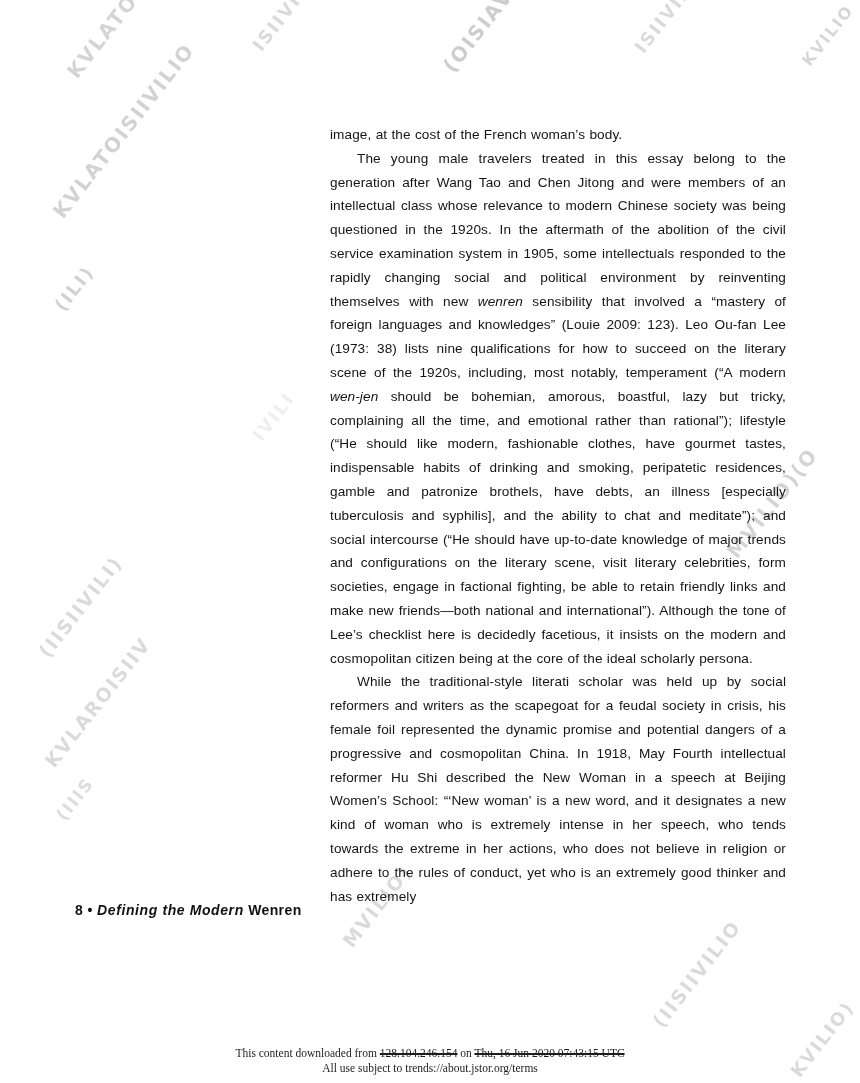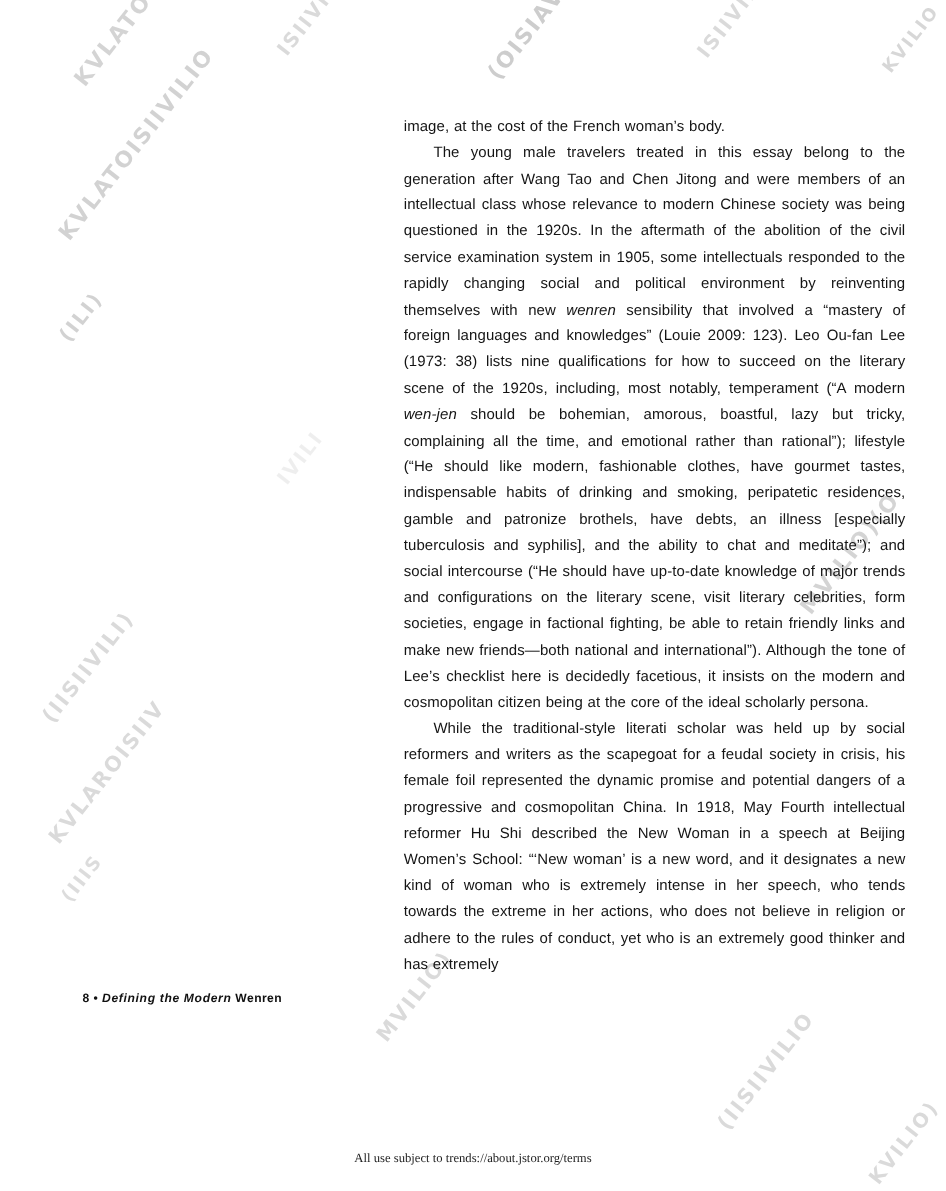--- a/index.html
+++ b/index.html
@@ -26,40 +26,39 @@
     font-family: "DejaVu Sans", sans-serif;
     font-weight: 700;
     color: #7d7d7d;
     letter-spacing: 2px;
     white-space: nowrap;
     transform-origin: 0 0;
   }
   .text-block {
     position: absolute;
     left: 330px;
-    top: 103px;
+    top: 123px;
     width: 456px;
-    margin-left: 37px;
   }
   .para {
     margin: 0;
     font-size: 13.6px;
     line-height: 23.8px;
     text-align: justify;
     letter-spacing: 0.1px;
     word-spacing: 0.4px;
     color: #141414;
   }
   .para.indent { text-indent: 27px; }
   .it { font-style: italic; }
   .running-footer {
     position: absolute;
     left: 75px;
     top: 902px;
-    font-size: 11px;
+    font-size: 14px;
     font-weight: 700;
     letter-spacing: 0.4px;
     color: #111;
   }
   .running-footer .it { letter-spacing: 0.6px; }
   .jstor-stamp {
     position: absolute;
     left: 0;
     top: 1046px;
     width: 100%;
@@ -105,16 +104,17 @@
     </main>
 
   <div class="running-footer">
     <span>8</span>
     <span>•</span>
     <span class="it">Defining the Modern</span>
     <span>Wenren</span>
   </div>
 
   <div class="jstor-stamp">
+    <div><span>This content downloaded from </span><span class="redacted">128.104.246.154</span><span> on </span><span class="redacted">Thu, 16 Jun 2020 07:43:15 UTC</span></div>
     <div>All use subject to trends://about.jstor.org/terms</div>
   </div>
 
 </div>
 
 </body></html>

